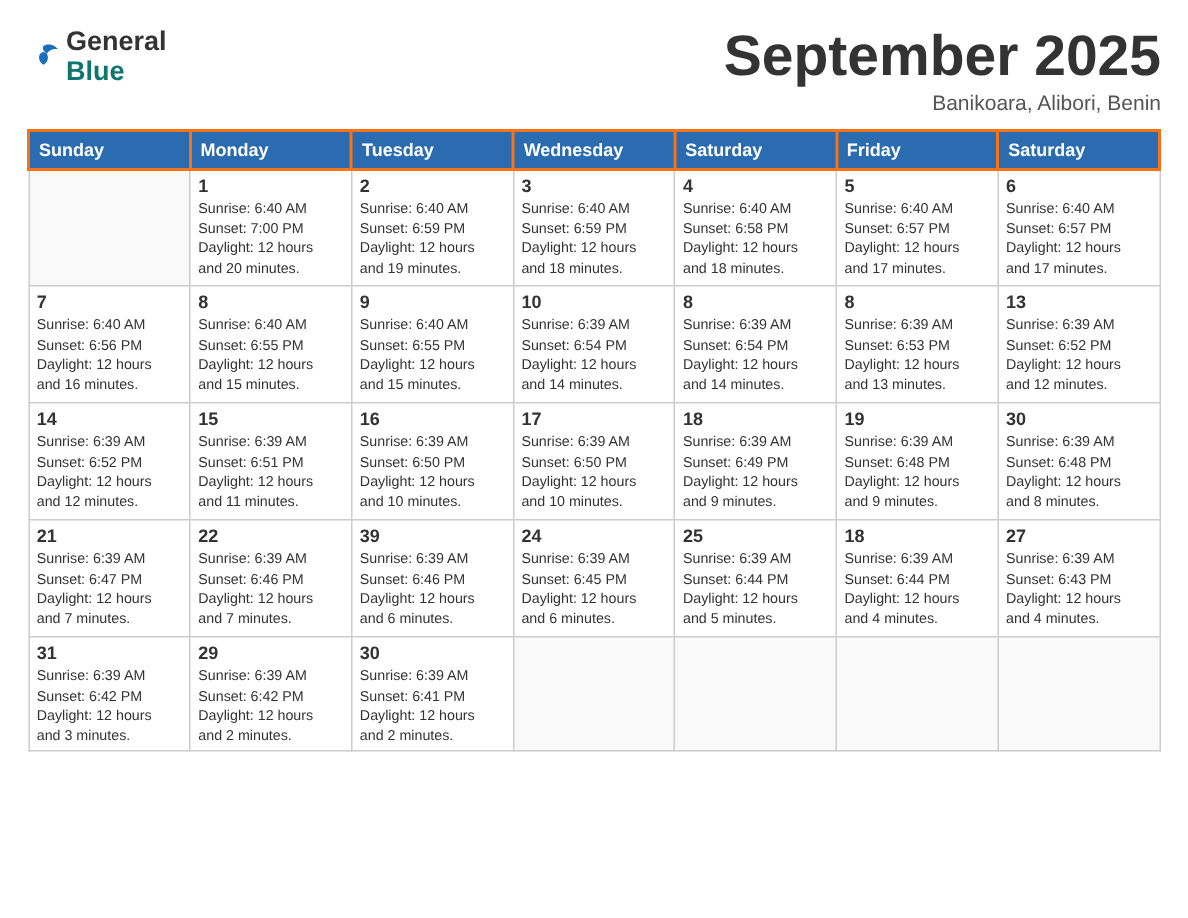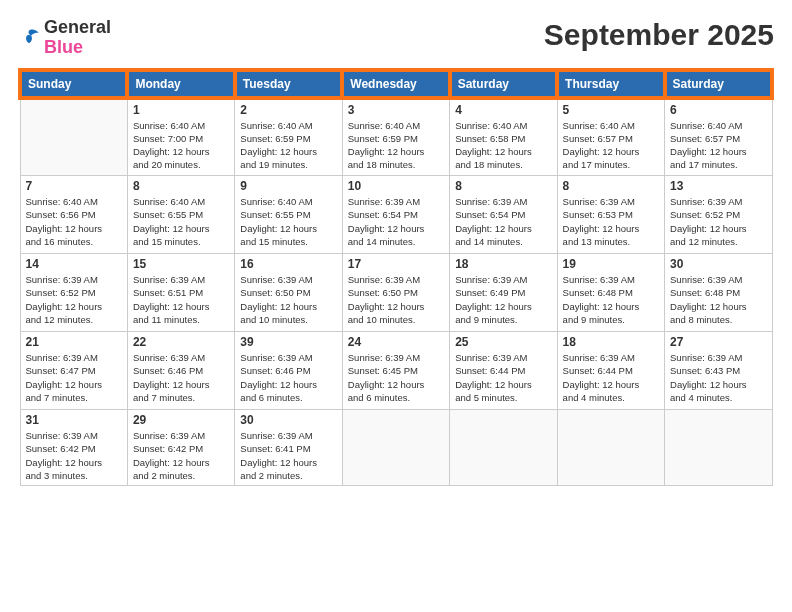--- a/index.html
+++ b/index.html
@@ -26,50 +26,50 @@
       display: flex;
       align-items: center;
       gap: 4px;
     }
     .logo-text {
       font-size: 18px;
       font-weight: bold;
       line-height: 1.1;
     }
     .logo-general { color: #333; }
-    .logo-blue { color: #ec4899; text-align: center; }
+    .logo-blue { color: #0f766e; text-align: center; }
     .logo-bird {
       width: 22px;
       height: 22px;
     }
     .title-block {
       text-align: right;
     }
     .month-title {
-      font-size: 30px;
+      font-size: 38px;
       font-weight: bold;
       color: #333;
       line-height: 1.1;
     }
     .location {
       font-size: 14px;
       color: #555;
     }
     .calendar {
       width: 100%;
       border-collapse: collapse;
     }
     .calendar th {
       background-color: #2b6cb0;
       color: #fff;
       text-align: left;
       padding: 5px 6px;
       font-size: 12px;
       font-weight: bold;
-      border: 4px solid #f97316;
+      border: 2px solid #f97316;
     }
     .calendar td {
       border: 1px solid #ccc;
       vertical-align: top;
       padding: 3px 5px;
       width: calc(100% / 7);
       height: 78px;
     }
     .cell-empty {
       background: #f9f9f9;
@@ -99,32 +99,33 @@
         <path d="M15 5 C18 2, 26 4, 28 8 C24 7, 20 9, 18 12 C16 10, 13 8, 15 5Z" fill="#1a6fbd"></path>
         <path d="M18 12 C20 15, 19 20, 15 22 C11 20, 10 15, 12 12 C14 10, 16 10, 18 12Z" fill="#1a6fbd"></path>
       </svg>
       <div class="logo-text">
         <span class="logo-general">General</span><br>
         <span class="logo-blue">Blue</span>
       </div>
     </div>
     <div class="title-block">
       <div class="month-title">September 2025</div>
+      <div class="location">Banikoara, Alibori, Benin</div>
     </div>
   </div>
 
   <table class="calendar">
     <thead>
       <tr>
         <th>Sunday</th>
         <th>Monday</th>
         <th>Tuesday</th>
         <th>Wednesday</th>
         <th>Saturday</th>
-        <th>Thursday</th>
+        <th>Friday</th>
         <th>Saturday</th>
       </tr>
     </thead>
     <tbody id="calendar-body">
     <tr>
           <td class="cell-empty"></td>
           <td>
             <div class="day-num">1</div>
             <div class="cell-text" style="white-space: pre-line;">Sunrise: 6:40 AM
 Sunset: 7:00 PM

